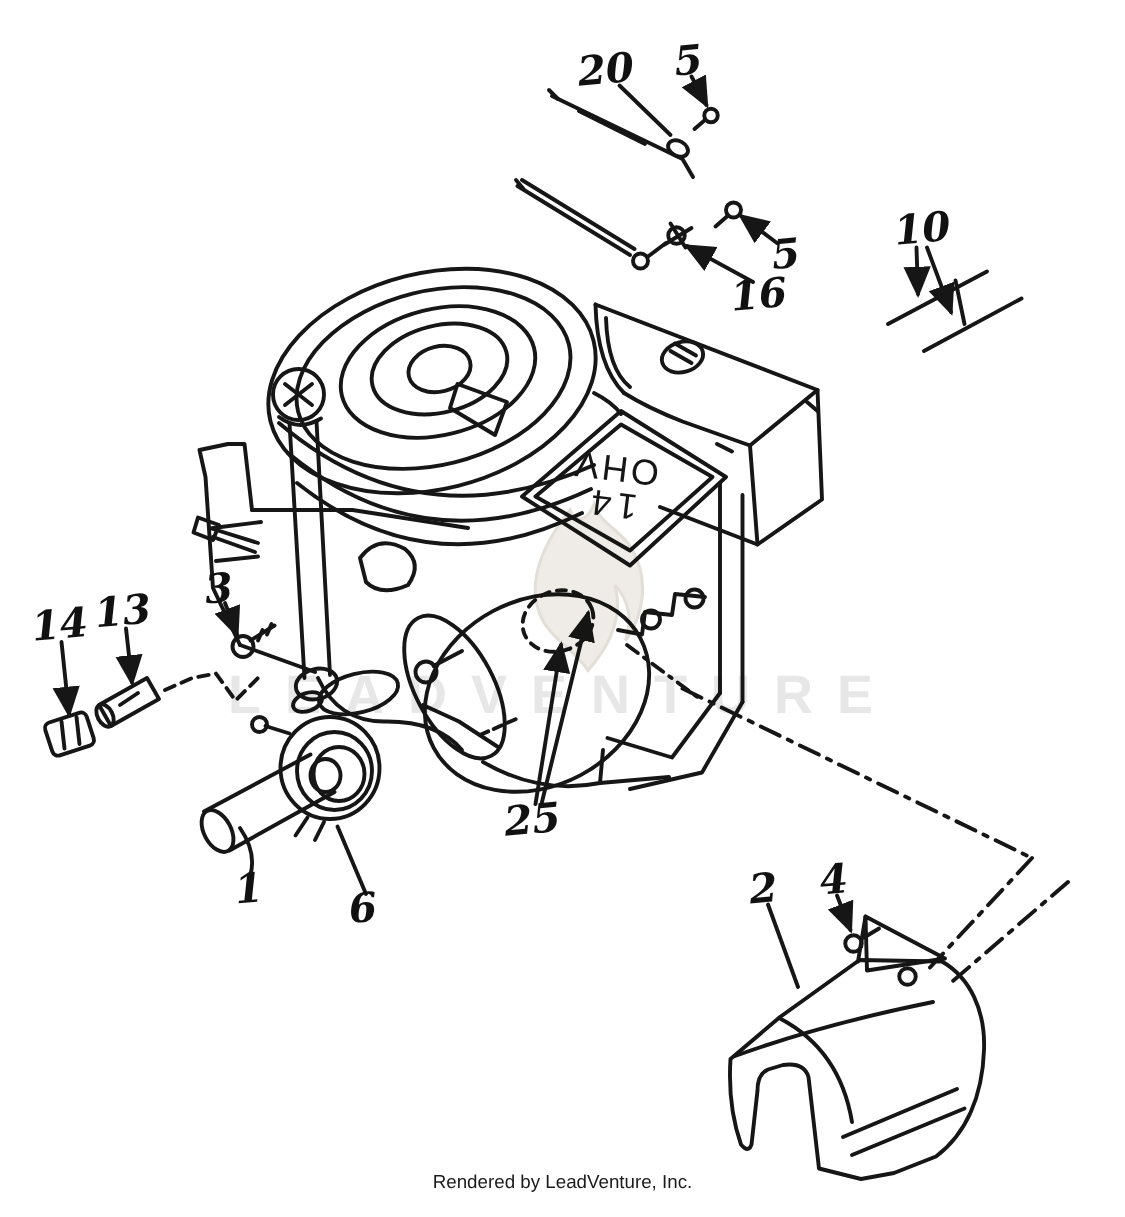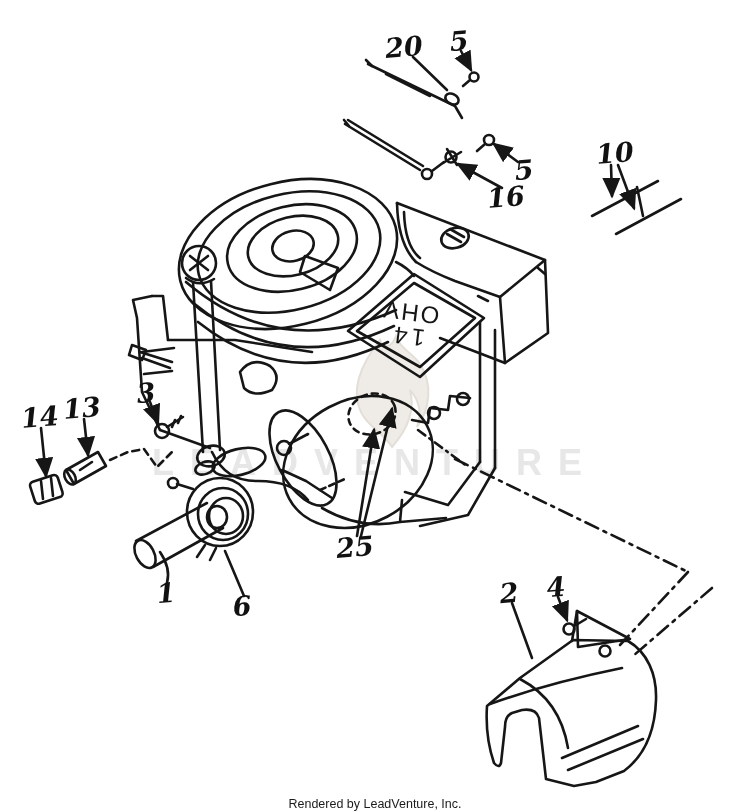--- a/index.html
+++ b/index.html
@@ -4,21 +4,21 @@
 <style>
   html,body{margin:0;padding:0;background:#ffffff;}
   #stage{position:relative;width:750px;height:811px;background:#ffffff;overflow:hidden;
          font-family:"Liberation Sans",sans-serif;}
   #stage svg{position:absolute;left:0;top:0;}
   .art path,.art line,.art ellipse,.art circle,.art polyline,.art polygon,.art rect{
     stroke:#161616;stroke-width:2.6;fill:none;stroke-linecap:round;stroke-linejoin:round;}
   .callout{position:absolute;transform:translate(-50%,-50%) rotate(-5deg);
     font-family:"DejaVu Serif",serif;font-style:italic;font-weight:700;
     font-size:27px;color:#111;white-space:nowrap;}
-  #footer{position:absolute;left:0;right:0;bottom:0;text-align:center;
+  #footer{position:absolute;left:0;right:0;bottom:16px;text-align:center;
     font-size:12.5px;color:#1b1b1b;font-family:"Liberation Sans",sans-serif;}
   #wm-text{font-family:"Liberation Sans",sans-serif;font-weight:700;
     letter-spacing:16px;font-size:36px;fill:#e7e7e7;}
 </style>
 </head>
 <body>
 
 <div id="stage">
 
 <svg width="750" height="811" viewBox="0 0 750 811">

